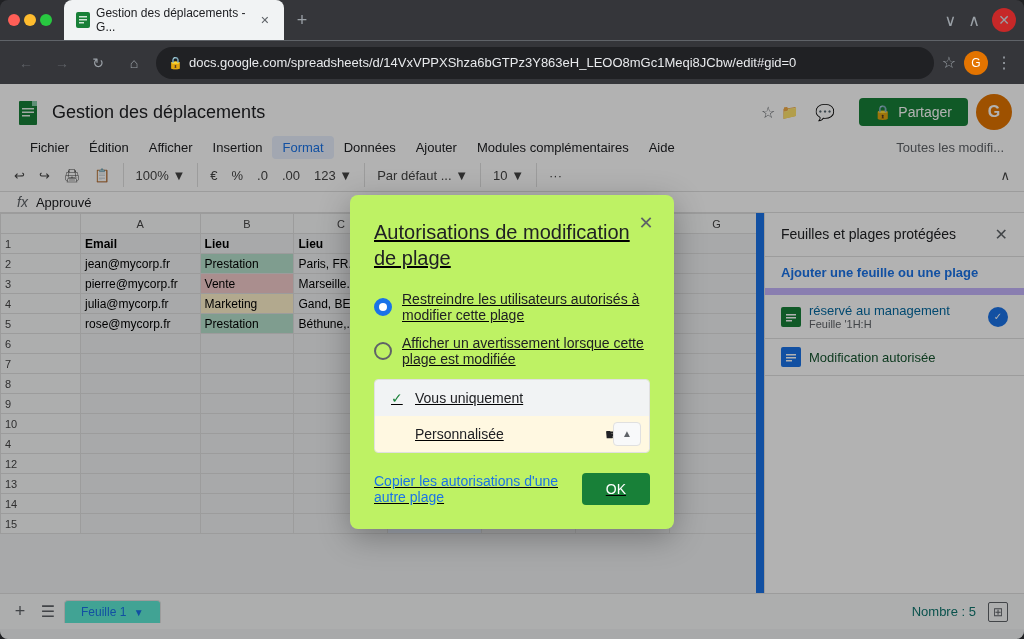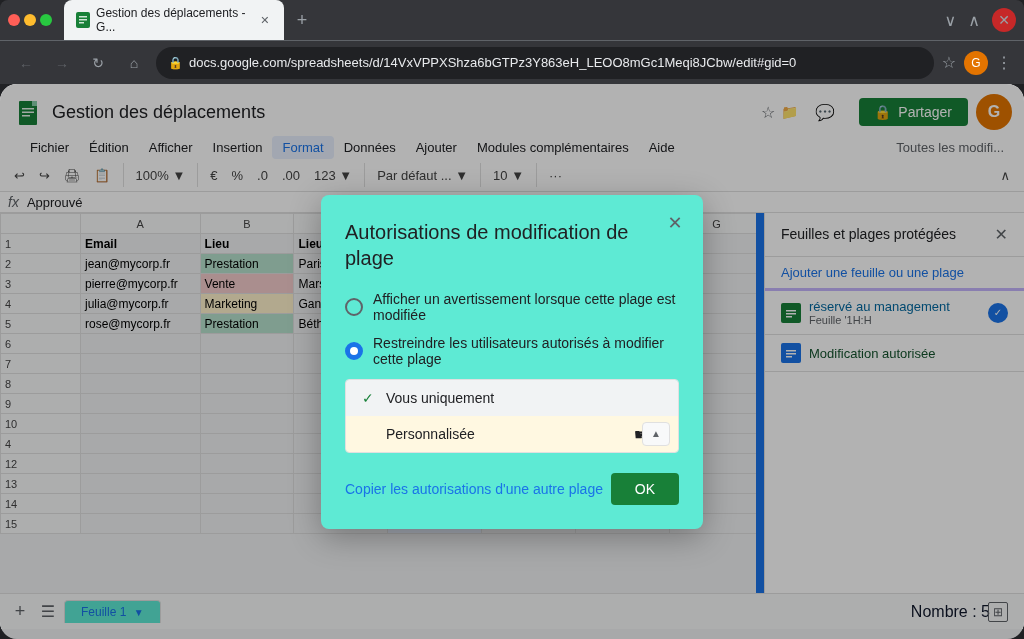--- a/index.html
+++ b/index.html
@@ -29,21 +29,21 @@
     
     .address-bar { height: 44px; background: #35363a; display: flex; align-items: center; padding: 0 12px; gap: 8px; border-top: 1px solid #5f6368; }
     .nav-btn { width: 28px; height: 28px; border-radius: 50%; display: flex; align-items: center; justify-content: center; color: #9aa0a6; font-size: 14px; cursor: pointer; }
     .nav-btn.disabled { opacity: 0.4; }
     .url-bar { flex: 1; background: #202124; border-radius: 20px; height: 32px; display: flex; align-items: center; padding: 0 12px; gap: 6px; color: #e8eaed; font-size: 13px; }
     .lock-icon { color: #9aa0a6; font-size: 12px; }
     .url-text { color: #e8eaed; font-size: 13px; flex: 1; }
     .address-bar-actions { display: flex; gap: 8px; align-items: center; color: #9aa0a6; }
 
     
-    .browser-content { flex: 1; background: #f1f3f4; position: relative; overflow: hidden; border-radius: 17px; }
+    .browser-content { flex: 1; background: #f1f3f4; position: relative; overflow: hidden; }
 
     
     .sheets-header { background: #fff; padding: 8px 12px 0; }
     .sheets-title-row { display: flex; align-items: center; gap: 8px; margin-bottom: 4px; }
     .sheets-logo { width: 32px; height: 40px; display: flex; align-items: center; justify-content: center; }
     .sheets-logo svg { width: 28px; height: 35px; }
     .sheets-title { font-size: 18px; color: #202124; font-weight: 400; flex: 1; }
     .sheets-title-icons { display: flex; gap: 6px; align-items: center; color: #5f6368; }
     .share-btn { background: #188038; color: white; border-radius: 4px; padding: 6px 16px; font-size: 14px; display: flex; align-items: center; gap: 6px; cursor: pointer; margin-left: 8px; }
     .menu-icon-btn { width: 36px; height: 36px; border-radius: 50%; display: flex; align-items: center; justify-content: center; cursor: pointer; color: #5f6368; }
@@ -53,56 +53,56 @@
     .menu-item { padding: 4px 10px; font-size: 13px; color: #202124; cursor: pointer; border-radius: 4px; }
     .menu-item.active { background: #e8f0fe; color: #1a73e8; }
     .all-changes { font-size: 13px; color: #5f6368; margin-left: auto; }
 
     
     .toolbar { display: flex; align-items: center; padding: 4px 8px; background: #fff; border-bottom: 1px solid #e0e0e0; gap: 2px; flex-wrap: wrap; }
     .toolbar-btn { padding: 4px 6px; border-radius: 4px; cursor: pointer; font-size: 13px; color: #444; display: flex; align-items: center; gap: 2px; }
     .toolbar-separator { width: 1px; height: 24px; background: #e0e0e0; margin: 0 4px; }
 
     
-    .formula-bar { display: flex; align-items: center; padding: 2px 8px; background: #fff; border-bottom: 1px solid #e0e0e0; gap: 4px; }
+    .formula-bar { display: flex; align-items: center; padding: 2px 17px; background: #fff; border-bottom: 1px solid #e0e0e0; gap: 4px; }
     .formula-icon { color: #5f6368; font-size: 14px; font-style: italic; margin-right: 4px; }
     .formula-value { font-size: 13px; color: #202124; }
     .sheet-main { flex: 1; overflow: hidden; position: relative; }
 
     
     .sheet-table { width: 100%; border-collapse: collapse; font-size: 12px; }
     .sheet-table th, .sheet-table td { border: 1px solid #e0e0e0; padding: 0 4px; height: 20px; min-width: 80px; font-weight: normal; text-align: left; white-space: nowrap; overflow: hidden; }
     .sheet-table th { background: #f8f9fa; color: #444; text-align: center; font-size: 11px; }
     .row-header { background: #f8f9fa; color: #444; text-align: center; width: 30px; min-width: 30px; font-size: 11px; }
     .col-header { background: #f8f9fa; }
     .cell-approved { background: #b7e1cd; }
     .cell-red { background: #f4cccc; }
     .cell-yellow { background: #fff2cc; }
     .selected-col { background: #e8f0fe; }
 
     
     .right-panel { width: 260px; background: #fff; border-left: 1px solid #e0e0e0; display: flex; flex-direction: column; }
     .panel-header { padding: 12px 16px; display: flex; justify-content: space-between; align-items: flex-start; border-bottom: 1px solid #e0e0e0; }
     .panel-title { font-size: 14px; font-weight: 500; color: #202124; line-height: 1.3; }
     .panel-close { cursor: pointer; color: #5f6368; font-size: 16px; }
-    .panel-action { padding: 8px 16px; color: #1a73e8; font-size: 13px; cursor: pointer; border-bottom: 3px solid #c4b5fd; }
+    .panel-action { padding: 8px 16px; color: #1a73e8; font-size: 13px; cursor: pointer; border-bottom: 7px solid #c4b5fd; font-weight: bold; }
     .panel-item { padding: 8px 16px; display: flex; align-items: center; gap: 8px; border-bottom: 1px solid #e0e0e0; }
     .panel-item-icon { width: 20px; height: 20px; background: #188038; border-radius: 2px; display: flex; align-items: center; justify-content: center; color: white; font-size: 10px; }
 
     
     .sheet-tabs { height: 36px; background: #f8f9fa; border-top: 1px solid #e0e0e0; display: flex; align-items: center; padding: 0 8px; gap: 4px; }
     .sheet-tab { padding: 4px 16px; border-radius: 4px 4px 0 0; font-size: 12px; cursor: pointer; }
     .sheet-tab.active { background: #5eead4; color: #1a73e8; border: 1px solid #e0e0e0; border-bottom: none; }
     .tab-add { width: 24px; height: 24px; display: flex; align-items: center; justify-content: center; cursor: pointer; font-size: 18px; color: #5f6368; }
     .tab-list { width: 24px; height: 24px; display: flex; align-items: center; justify-content: center; cursor: pointer; color: #5f6368; }
     .sheet-count { margin-left: auto; font-size: 12px; color: #5f6368; }
 
     
     .modal-overlay { position: absolute; top: 0; left: 0; right: 0; bottom: 0; background: rgba(0,0,0,0.3); display: flex; align-items: center; justify-content: center; z-index: 100; }
-    .modal { background: #5eead4; border-radius: 8px; padding: 24px; width: 382px; box-shadow: 0 8px 32px rgba(0,0,0,0.3); position: relative; }
+    .modal { background: #bef264; border-radius: 8px; padding: 24px; width: 324px; box-shadow: 0 8px 32px rgba(0,0,0,0.3); position: relative; text-decoration: underline; }
     .modal-title { font-size: 20px; color: #202124; font-weight: 400; margin-bottom: 20px; line-height: 1.3; }
     .modal-close { position: absolute; top: 16px; right: 16px; cursor: pointer; color: #5f6368; font-size: 18px; width: 24px; height: 24px; display: flex; align-items: center; justify-content: center; }
     .radio-option { display: flex; align-items: center; gap: 10px; margin-bottom: 12px; cursor: pointer; }
     .radio-circle { width: 18px; height: 18px; border-radius: 50%; border: 2px solid #5f6368; flex-shrink: 0; }
     .radio-circle.selected { border-color: #1a73e8; background: #1a73e8; position: relative; }
     .radio-circle.selected::after { content: ''; position: absolute; top: 50%; left: 50%; transform: translate(-50%, -50%); width: 8px; height: 8px; background: white; border-radius: 50%; }
     .radio-label { font-size: 14px; color: #202124; }
     .dropdown-section { position: relative; margin-top: 8px; }
     .dropdown-options { border: 1px solid #e0e0e0; border-radius: 4px; overflow: hidden; }
     .dropdown-option { padding: 10px 16px; font-size: 14px; color: #202124; display: flex; align-items: center; gap: 8px; cursor: pointer; background: #fff; }
@@ -439,39 +439,39 @@
       <div style="position:absolute; right:260px; top:0; bottom:0; width:8px; background:#1a73e8; z-index:10;"></div>
     </div>
 
     <div class="sheet-tabs">
       <div class="tab-add">+</div>
       <div class="tab-list">☰</div>
       <div class="sheet-tab active">
         <span>Feuille 1</span>
         <span style="margin-left:4px; font-size:10px;">▼</span>
       </div>
-      <div class="sheet-count" style="position:absolute; right:34px; font-size:16px; color:#0f172a;">Nombre : 5</div>
+      <div class="sheet-count" style="position:absolute; right:48px; font-size:13px; color:#0f766e;">Nombre : 5</div>
       <div style="position:absolute; right:16px; width:20px; height:20px; border:1px solid #5f6368; border-radius:2px; display:flex; align-items:center; justify-content:center; cursor:pointer;">
         <span style="font-size:12px; color:#5f6368;">⊞</span>
       </div>
     </div>
 
     <div class="modal-overlay">
       <div class="modal">
         <div class="modal-title">Autorisations de modification de plage</div>
         <div class="modal-close">✕</div>
 
         <div class="radio-option">
+          <div class="radio-circle selected"></div>
+          <span class="radio-label">Restreindre les utilisateurs autorisés à modifier cette plage</span>
+        </div>
+
+        <div class="radio-option">
           <div class="radio-circle"></div>
           <span class="radio-label">Afficher un avertissement lorsque cette plage est modifiée</span>
-        </div>
-
-        <div class="radio-option">
-          <div class="radio-circle selected"></div>
-          <span class="radio-label">Restreindre les utilisateurs autorisés à modifier cette plage</span>
         </div>
 
         <div class="dropdown-section">
           <div class="dropdown-options">
             <div class="dropdown-option selected-opt">
               <span class="check-icon">✓</span>
               <span>Vous uniquement</span>
             </div>
             <div class="dropdown-option" style="background:#fff8e1; position:relative;">
               <span class="check-icon" style="opacity:0;">✓</span>

